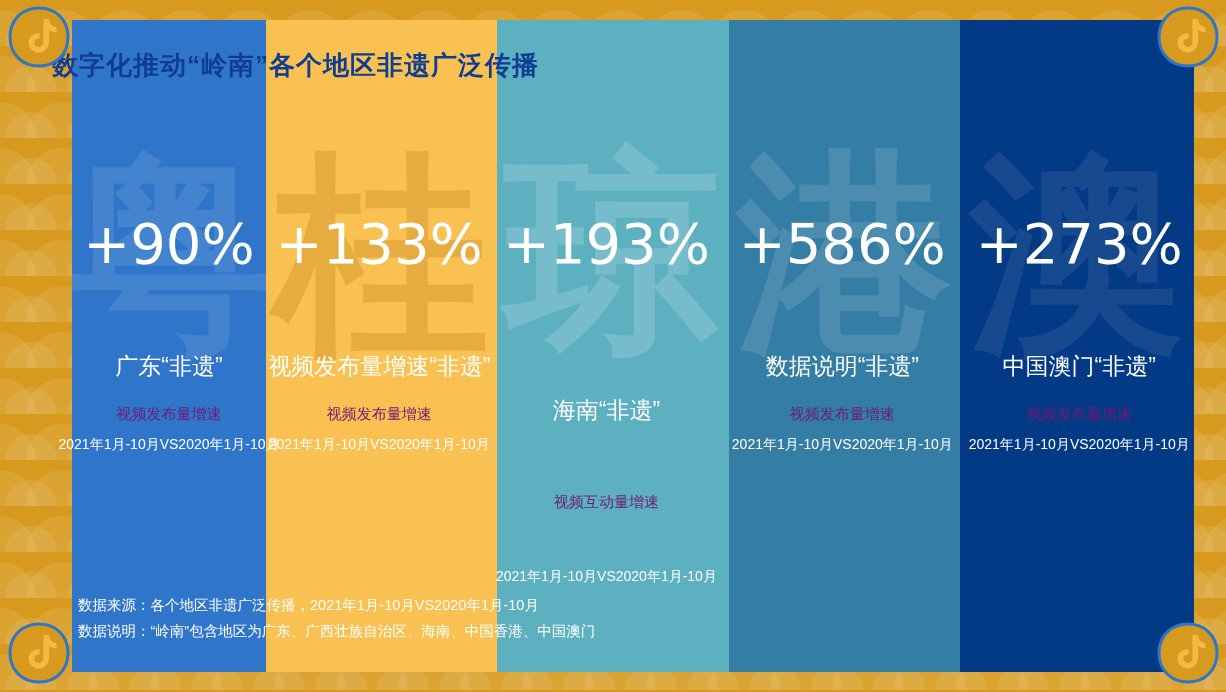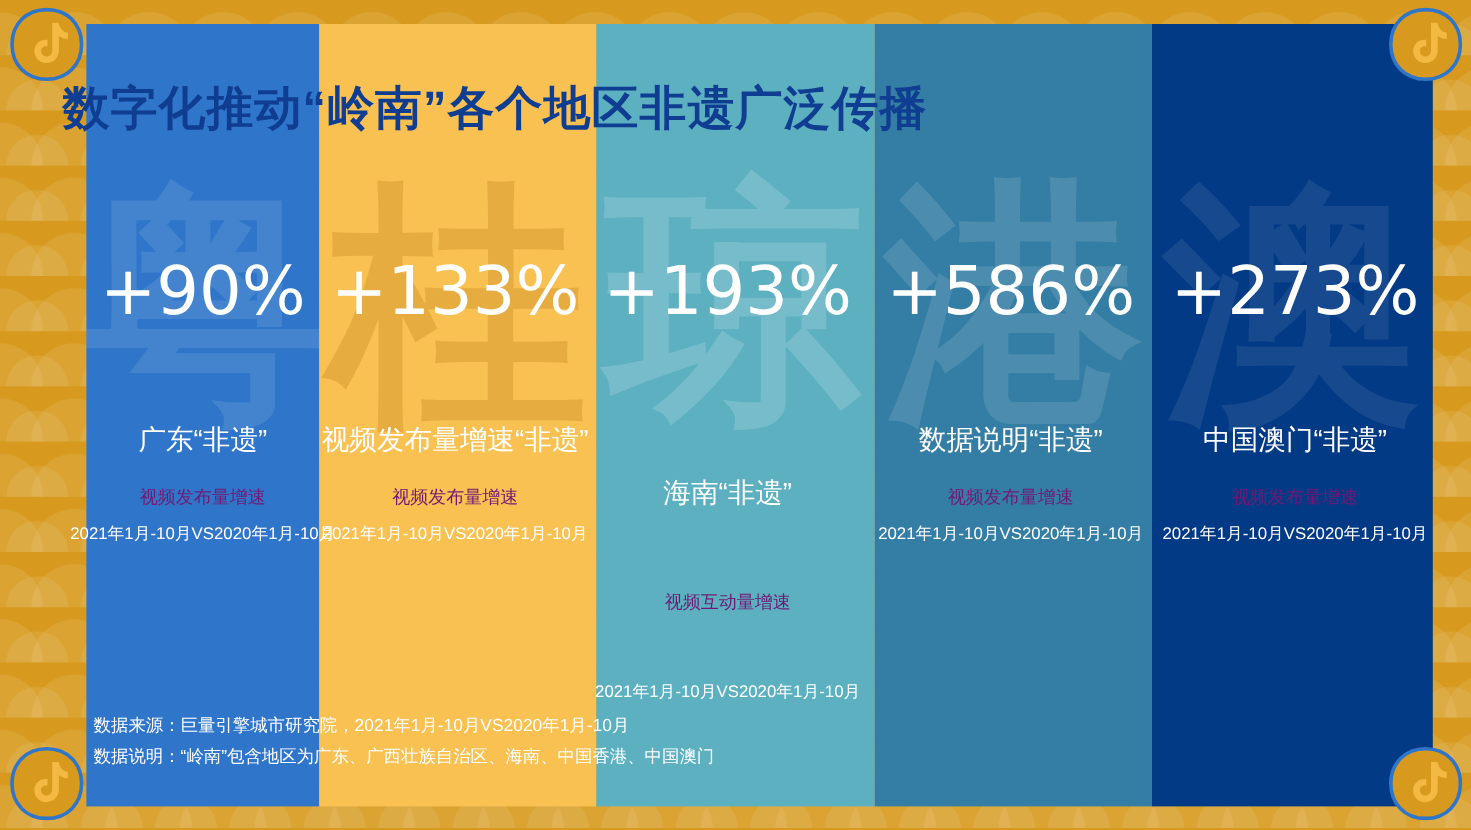--- a/index.html
+++ b/index.html
@@ -70,23 +70,23 @@
   .col-1 .watermark { color: rgba(255,255,255,0.10); }
   .col-2 .watermark { color: rgba(190,125,20,0.30); }
   .col-3 .watermark { color: rgba(255,255,255,0.16); }
   .col-4 .watermark { color: rgba(255,255,255,0.12); }
   .col-5 .watermark { color: rgba(255,255,255,0.08); }
 
   
   .title {
     position: absolute;
     left: 52px;
-    top: 63px;
+    top: 48px;
     z-index: 6;
-    font-size: 39px;
+    font-size: 26px;
     font-weight: 700;
     letter-spacing: 1px;
     color: #0f3d91;
     white-space: nowrap;
     font-family: "Liberation Sans", "DejaVu Sans", sans-serif;
   }
 
   
   .stats {
     position: absolute;
@@ -224,21 +224,21 @@
     <div class="stat s5">
       <div class="pct">+273%</div>
       <div class="region">中国澳门“非遗”</div>
       <div class="metric">视频发布量增速</div>
       <div class="period">2021年1月-10月VS2020年1月-10月</div>
     </div>
 
   </div>
 
   <div class="footnotes">
-    <div class="footnote">数据来源：巨量引擎城市研究院，2021年1月-10月VS2020年1月-10月</div>
+    <div class="footnote">数据来源：各个地区非遗广泛传播，2021年1月-10月VS2020年1月-10月</div>
     <div class="footnote">数据说明：“岭南”包含地区为广东、广西壮族自治区、海南、中国香港、中国澳门</div>
   </div>
 
   <div class="logo logo-tl">
     <svg viewBox="0 0 62 62" xmlns="http://www.w3.org/2000/svg">
       <path d="M31 2 C48 2 60 14 60 31 C60 48 48 60 31 60 C14 60 2 48 2 31 C2 14 14 2 31 2 Z" fill="#d79a1f" stroke="#2f76ca" stroke-width="3"></path>
       <path d="M35.5 13 L41 13 C41.6 17.6 44.4 20.8 48.6 21.3 L48.6 26.6 C45.8 26.5 43.3 25.6 41.1 24.1 L41.1 35.6 C41.1 42 36.6 46.5 30.6 46.5 C25 46.5 20.6 42.2 20.6 36.6 C20.6 30.8 25.4 26.6 31.6 27.2 L31.6 32.7 C28.9 32 26.2 33.7 26.2 36.6 C26.2 39.1 28.2 41 30.7 41 C33.3 41 35.5 39.1 35.5 36 Z" fill="#f4b942"></path>
     </svg>
   </div>
 

